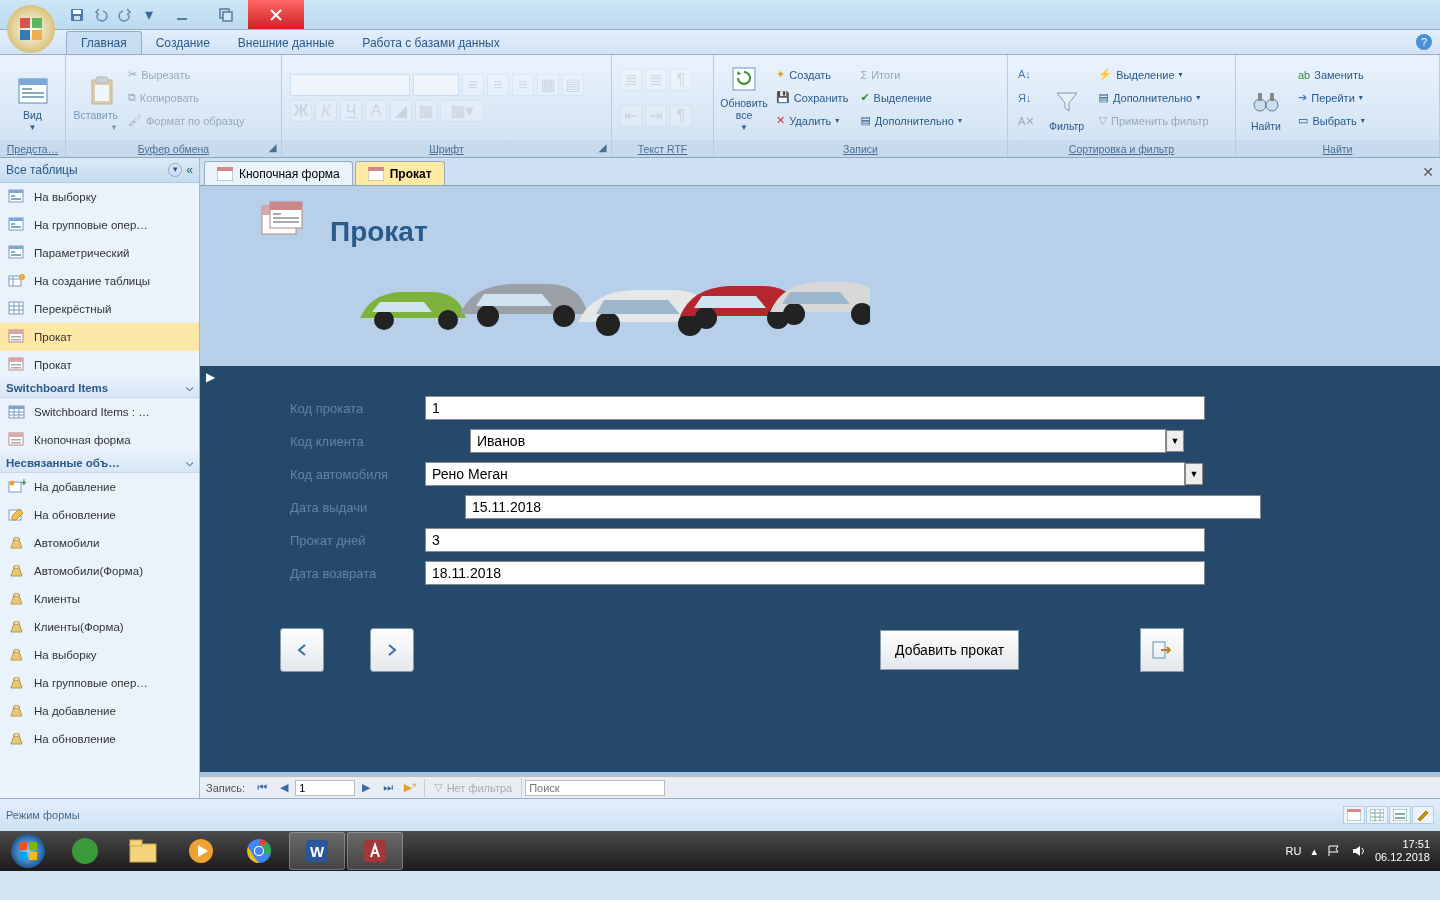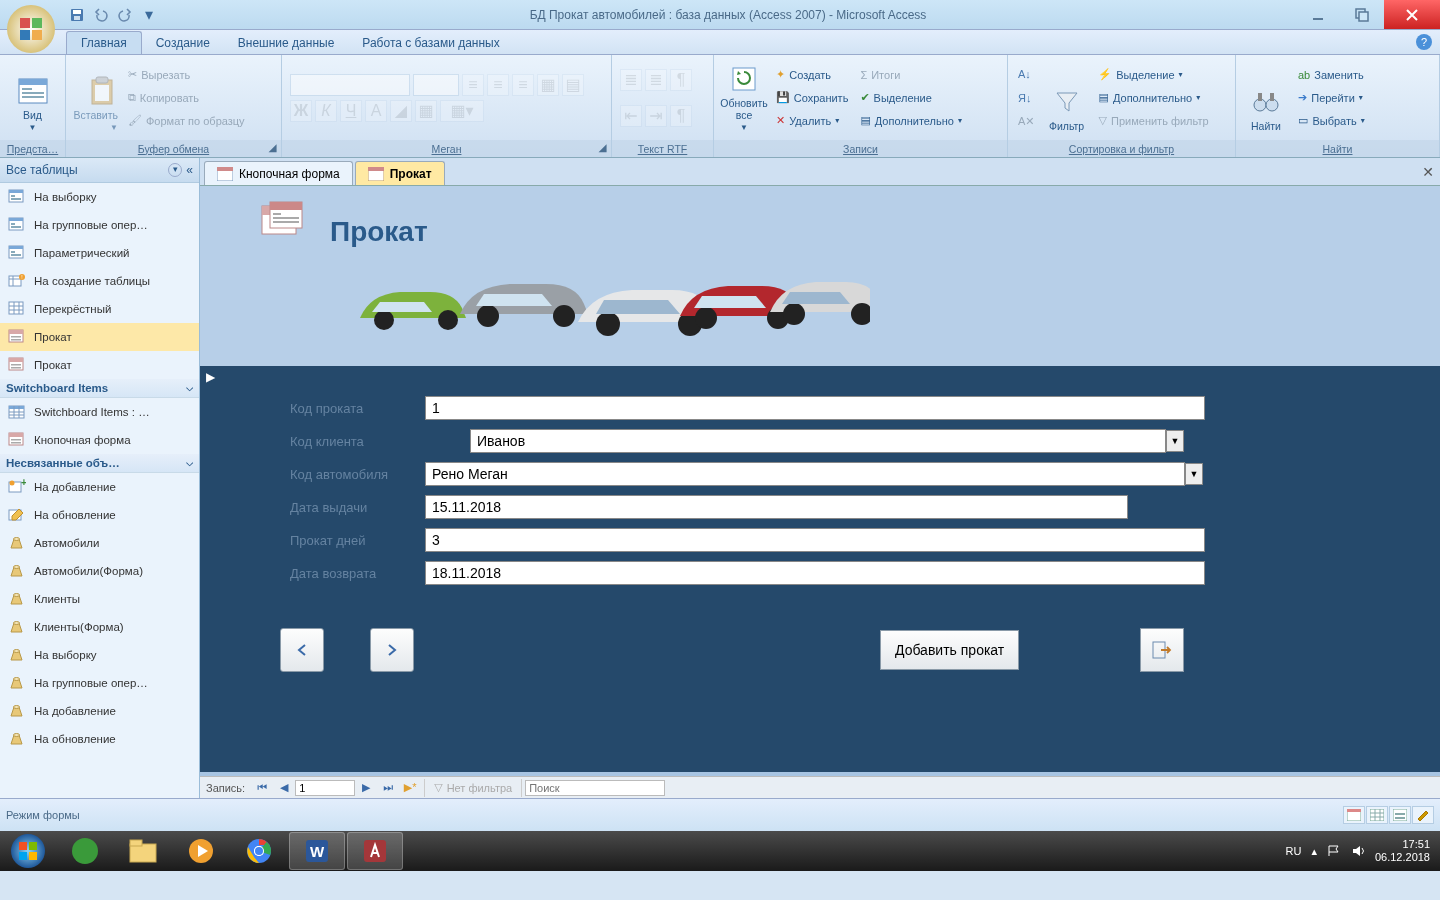--- a/index.html
+++ b/index.html
@@ -132,21 +132,20 @@
         </svg>
       </div>
     <div class="q">
         <svg width="16" height="16" viewBox="0 0 16 16">
           <path d="M6 4 A5 5 0 1 0 12 8" fill="none" stroke="#6a8aae" stroke-width="1.6"></path>
           <path d="M10 2 l3 3 -3 3" fill="none" stroke="#6a8aae" stroke-width="1.6"></path>
         </svg>
       </div>
     <div class="q">▾</div>
   </div>
-  <div class="tb-title">БД Прокат автомобилей : база данных (Access 2007) - Microsoft Access</div>
   <div class="tb-ctrls">
     <div class="btn">
         <svg viewBox="0 0 14 14">
           <rect x="2" y="10" width="10" height="2" fill="#5a7a98"></rect>
         </svg>
       </div>
     <div class="btn">
         <svg viewBox="0 0 14 14">
           <rect x="1" y="1" width="9" height="9" fill="none" stroke="#5a7a98" stroke-width="1.5"></rect>
           <rect x="4" y="4" width="9" height="9" fill="#cde6f7" stroke="#5a7a98" stroke-width="1.5"></rect>
@@ -243,21 +242,21 @@
         <div class="sq disabled">
             <u>Ч</u>
           </div>
         <div class="sq disabled">A</div>
         <div class="sq disabled">◢</div>
         <div class="sq disabled">▦</div>
         <div class="sq disabled" style="width:44px;">▦▾</div>
       </div>
     </div>
     <div class="label">
-        <span>Меган</span>
+        <span>Шрифт</span>
         <span class="dlg">◢</span>
       </div>
   </div>
 
   <div class="rgroup" style="width:102px;">
     <div class="body" style="flex-wrap:wrap; gap:3px; padding:8px; opacity:.45;">
       <div class="sq disabled">≣</div>
       <div class="sq disabled">≣</div>
       <div class="sq disabled">¶</div>
       <div class="sq disabled">⇤</div>
@@ -686,23 +685,23 @@
         <div class="frow" style="top:63px; left:60px;">
             <div class="flabel">Код клиента</div>
             <input class="finput" style="width: 696px; margin-left: 45px;" value="Иванов">
             <div class="fdd">▼</div>
           </div>
         <div class="frow" style="top:96px; left:60px;">
             <div class="flabel">Код автомобиля</div>
             <input class="finput" style="width: 760px;" value="Рено Меган">
             <div class="fdd">▼</div>
           </div>
-        <div class="frow" style="top:129px; left:60px;">
+        <div class="frow" style="top:129px; left:60px;gap:40px;">
             <div class="flabel">Дата выдачи</div>
-            <input class="finput" style="width: 703px;" value="15.11.2018">
+            <input class="finput" style="width: 796px;" value="15.11.2018">
           </div>
         <div class="frow" style="top:162px; left:60px;">
             <div class="flabel">Прокат дней</div>
             <input class="finput" style="width: 780px;" value="3">
           </div>
         <div class="frow" style="top:195px; left:60px;">
             <div class="flabel">Дата возврата</div>
             <input class="finput" style="width: 780px;" value="18.11.2018">
           </div>
 

